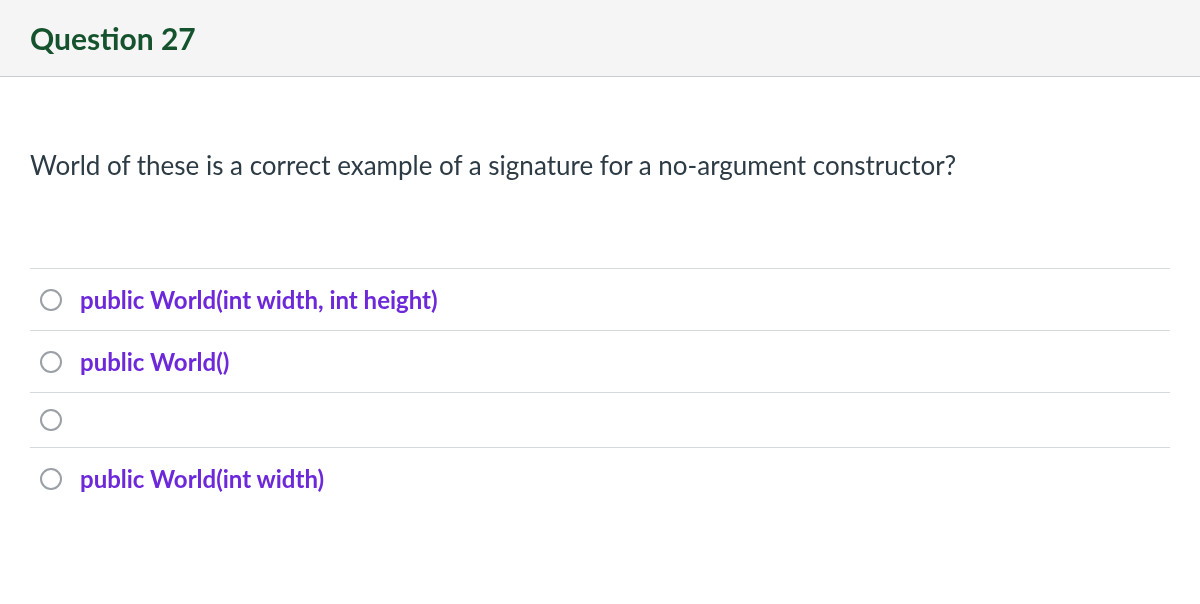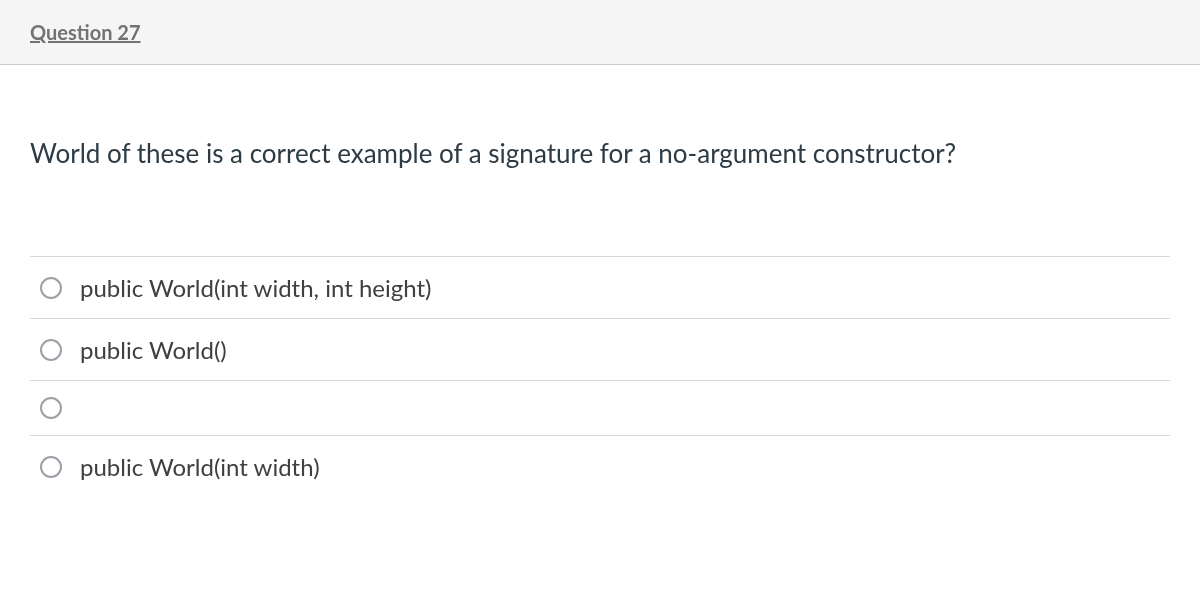--- a/index.html
+++ b/index.html
@@ -13,24 +13,23 @@
       background: #fff;
       width: 1200px;
       height: 604px;
     }
     .question-header {
       background: #f5f5f5;
       border-bottom: 1px solid #c7cdd1;
       padding: 20px 30px;
     }
     .question-title {
-      font-size: 20px;
+      font-size: 30px;
       font-weight: 700;
-      color: #737373;
-      text-decoration: underline;
+      color: #14532d;
     }
     .question-body {
       padding: 70px 30px 0 30px;
     }
     .question-text {
       font-size: 26px;
       font-weight: 400;
       color: #2d3b45;
       margin-bottom: 85px;
       line-height: 1.4;
@@ -52,22 +51,22 @@
       width: 22px;
       height: 22px;
       border: 2px solid #9aa0a6;
       border-radius: 50%;
       flex-shrink: 0;
       margin-right: 18px;
       background: #fff;
     }
     .option-label {
       font-size: 24px;
-      color: #404040;
-      font-weight: 400;
+      color: #6d28d9;
+      font-weight: 700;
     }
   </style>
 </head>
 <body>
 
 <div class="question-header">
   <h2 class="question-title">Question 27</h2>
 </div>
 
 <div class="question-body">

